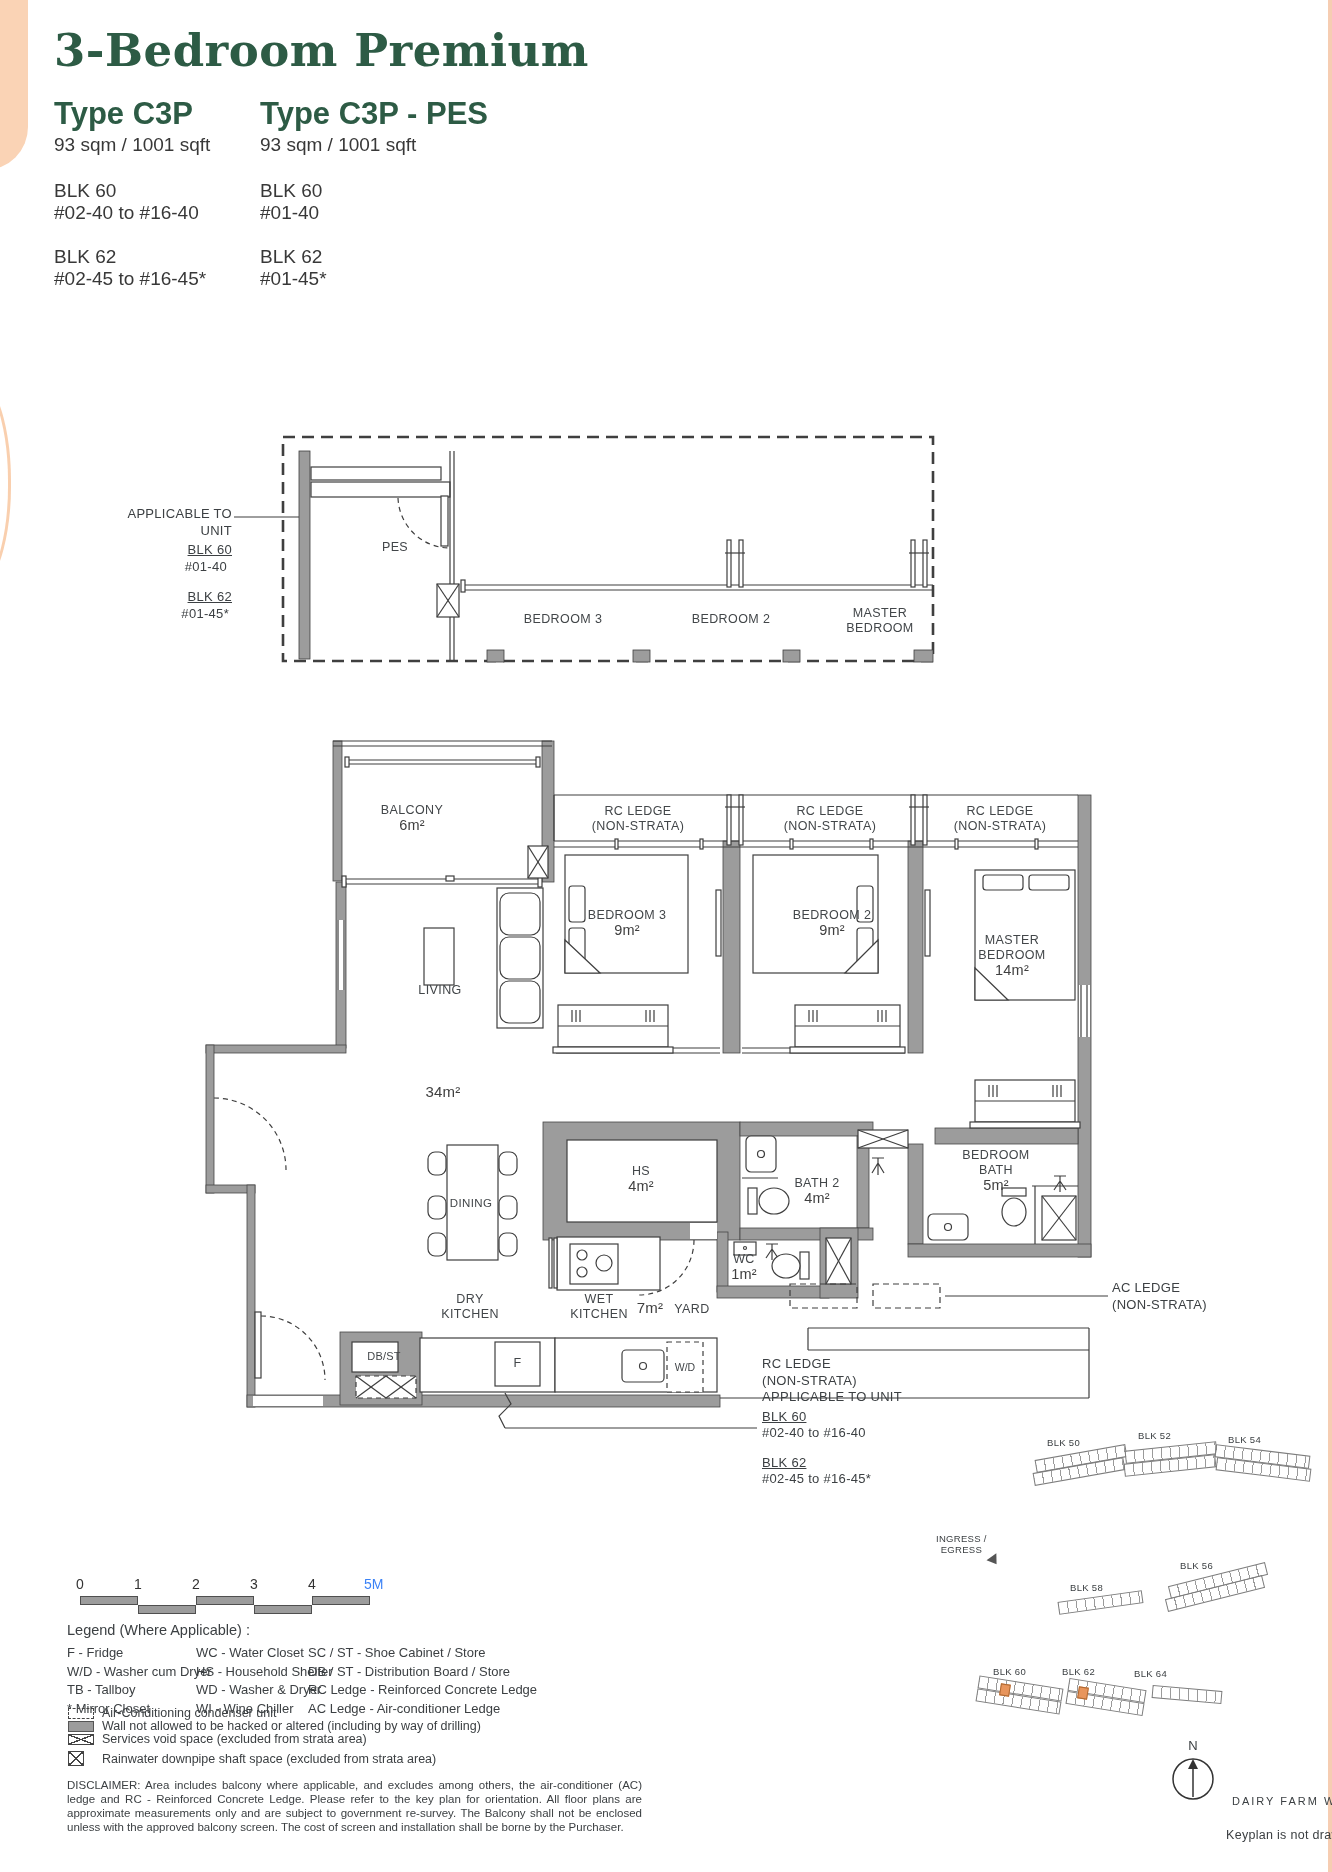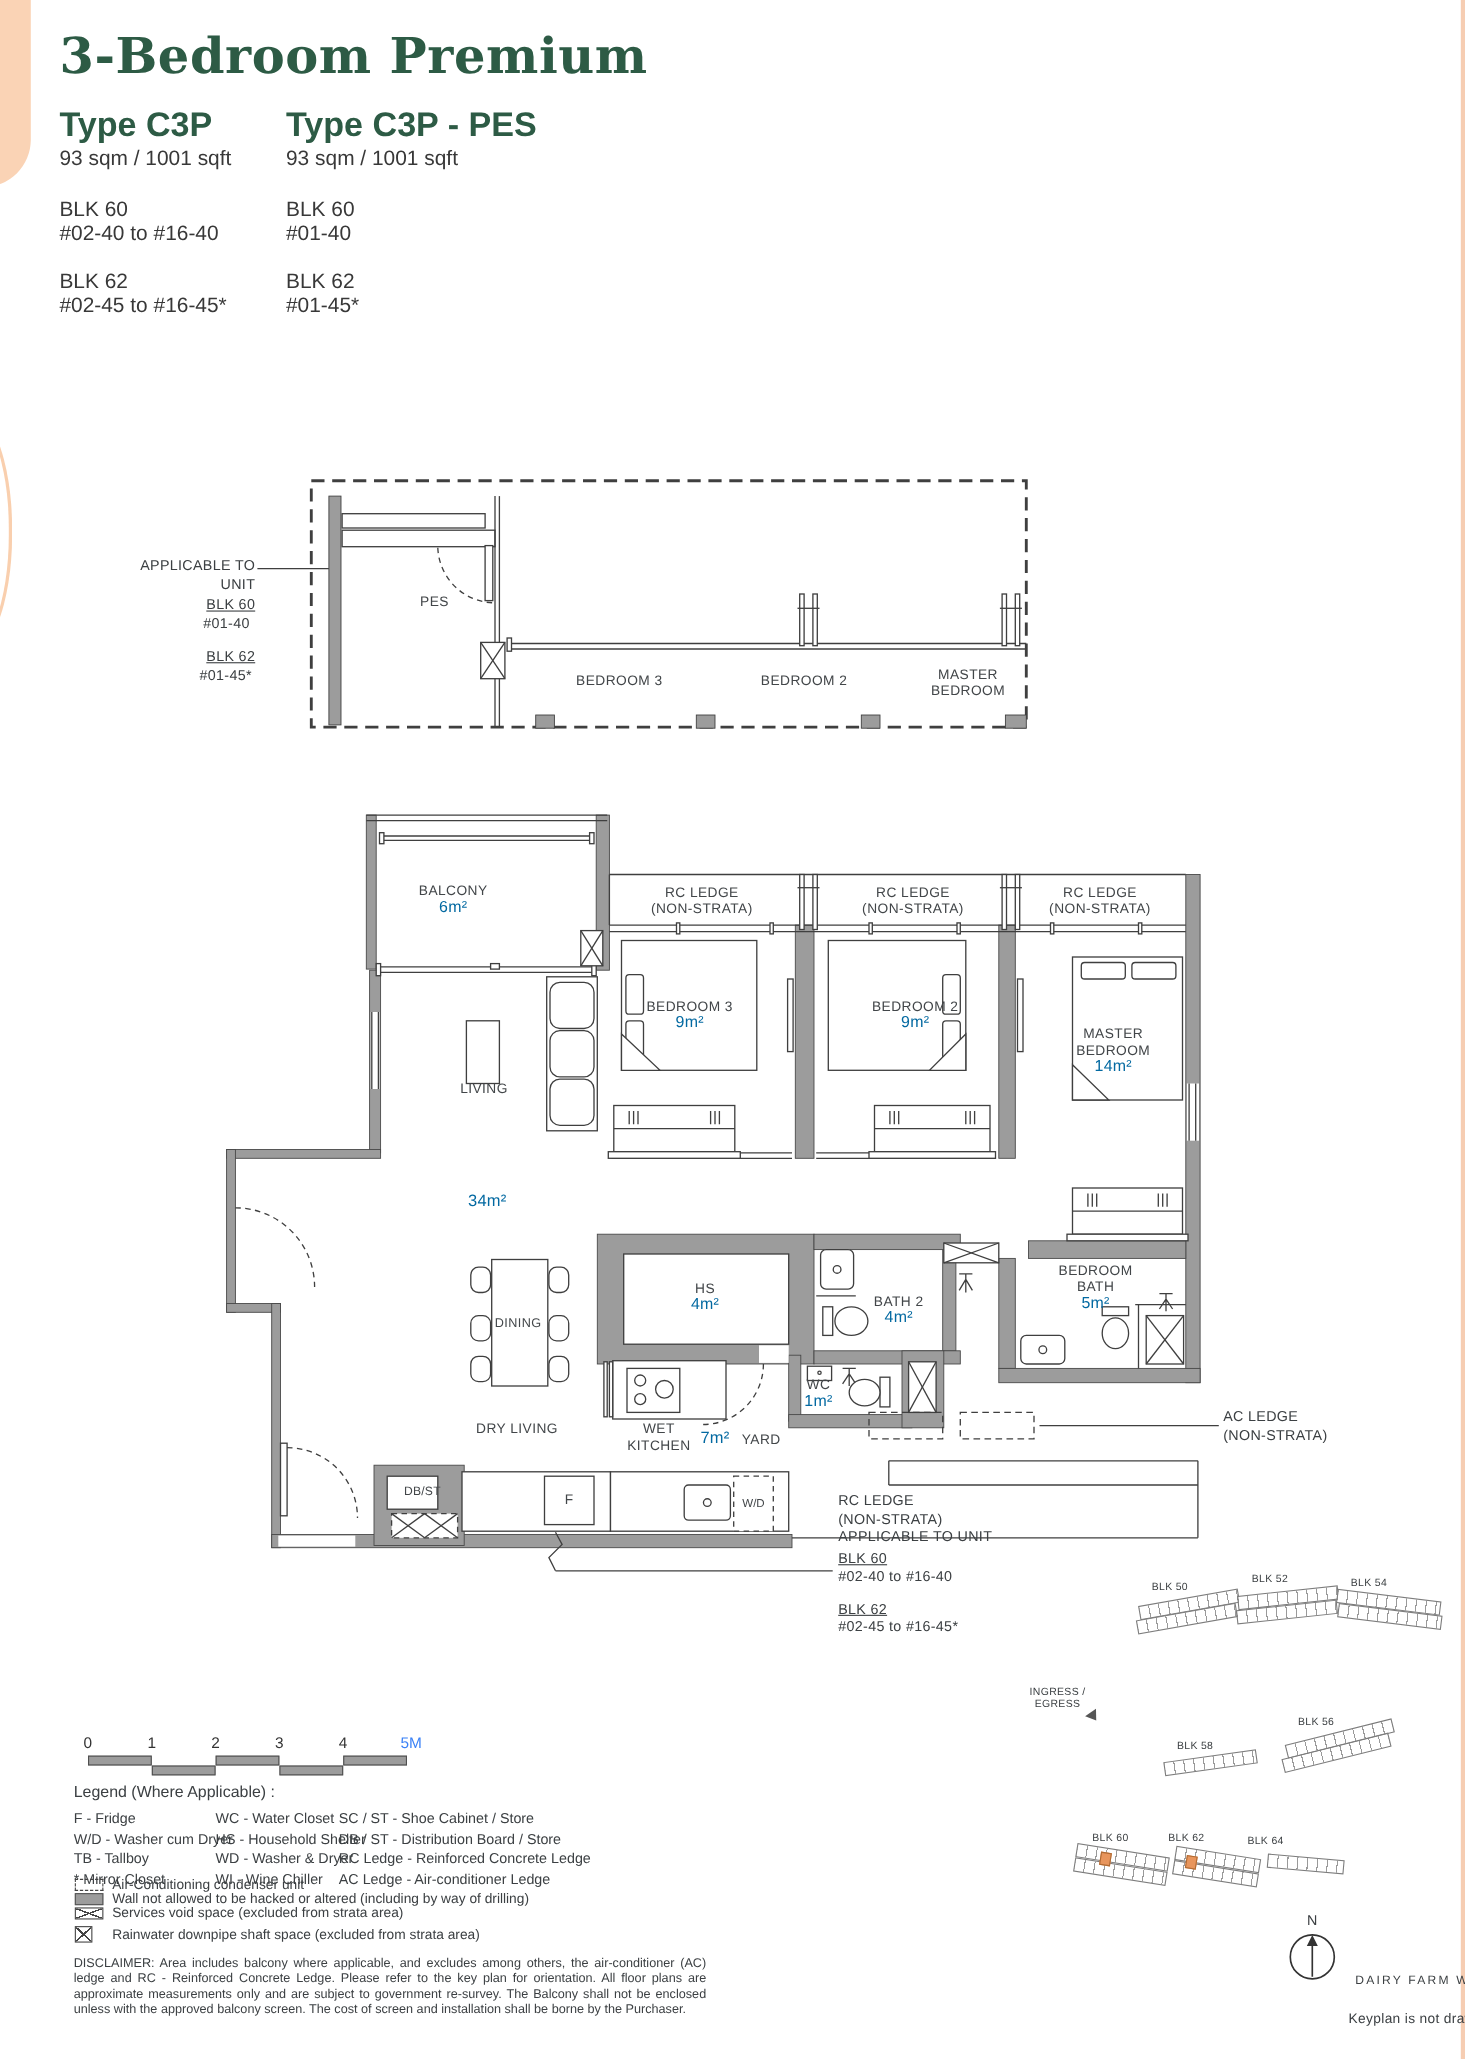--- a/index.html
+++ b/index.html
@@ -1,20 +1,20 @@
 <!DOCTYPE html>
 <html><head>
 <meta charset="utf-8">
 <style>
   html,body{margin:0;padding:0;background:#e8e8e8;}
   #page{position:relative;width:1332px;height:1872px;background:#ffffff;overflow:hidden;
         font-family:"Liberation Sans",sans-serif;margin:0 auto;}
   .abs{position:absolute;}
   .lbl{position:absolute;text-align:center;color:#424649;font-size:12.5px;letter-spacing:.4px;line-height:15px;}
-  .lbl .area, .area{color:#0369a1;font-size:14.5px;letter-spacing:.2px;}
+  .lbl .area, .area{color:#404040;font-size:14.5px;letter-spacing:.2px;}
   .green{color:#2D5B45;}
   .ul{text-decoration:underline;}
   .note{position:absolute;color:#3c4043;font-size:13px;line-height:16.5px;letter-spacing:.3px;}
   .seg{position:absolute;background:#9c9c9c;border:1px solid #4f4f4f;box-sizing:border-box;}
   .legend-col{position:absolute;color:#3c4043;font-size:13px;line-height:14.5px;}
   .legend-col div{margin-bottom:4px;white-space:nowrap;}
   .symrow{position:absolute;color:#3c4043;font-size:12.5px;}
   .sym{position:absolute;box-sizing:border-box;}
   .sym-x{background:
      linear-gradient(to top right, transparent 46%, #444 46% 54%, transparent 54%),
@@ -361,21 +361,21 @@
     <div class="area">5m²</div>
   </div>
   <div class="lbl" style="left:722px;top:1252px;width:44px;">
     <div>WC</div>
     <div class="area">1m²</div>
   </div>
 
   <div class="lbl area" style="left:620px;top:1300px;width:60px;font-size:15px;">7m²</div>
   <div class="lbl" style="left:662px;top:1302px;width:60px;">YARD</div>
 
-  <div class="lbl" style="left:430px;top:1292px;width:80px;">DRY LIVING</div>
+  <div class="lbl" style="left:430px;top:1292px;width:80px;">DRY KITCHEN</div>
   <div class="lbl" style="left:559px;top:1292px;width:80px;">WET KITCHEN</div>
 
   <div class="lbl" style="left:352px;top:1349px;width:64px;font-size:11px;letter-spacing:.2px;">DB/ST</div>
   <div class="lbl" style="left:495px;top:1356px;width:45px;">F</div>
   <div class="lbl" style="left:667px;top:1360px;width:36px;font-size:10.5px;letter-spacing:0;">W/D</div>
 
   <div class="note" style="left:1112px;top:1280px;">
     <div>AC LEDGE</div>
     <div>(NON-STRATA)</div>
   </div>

